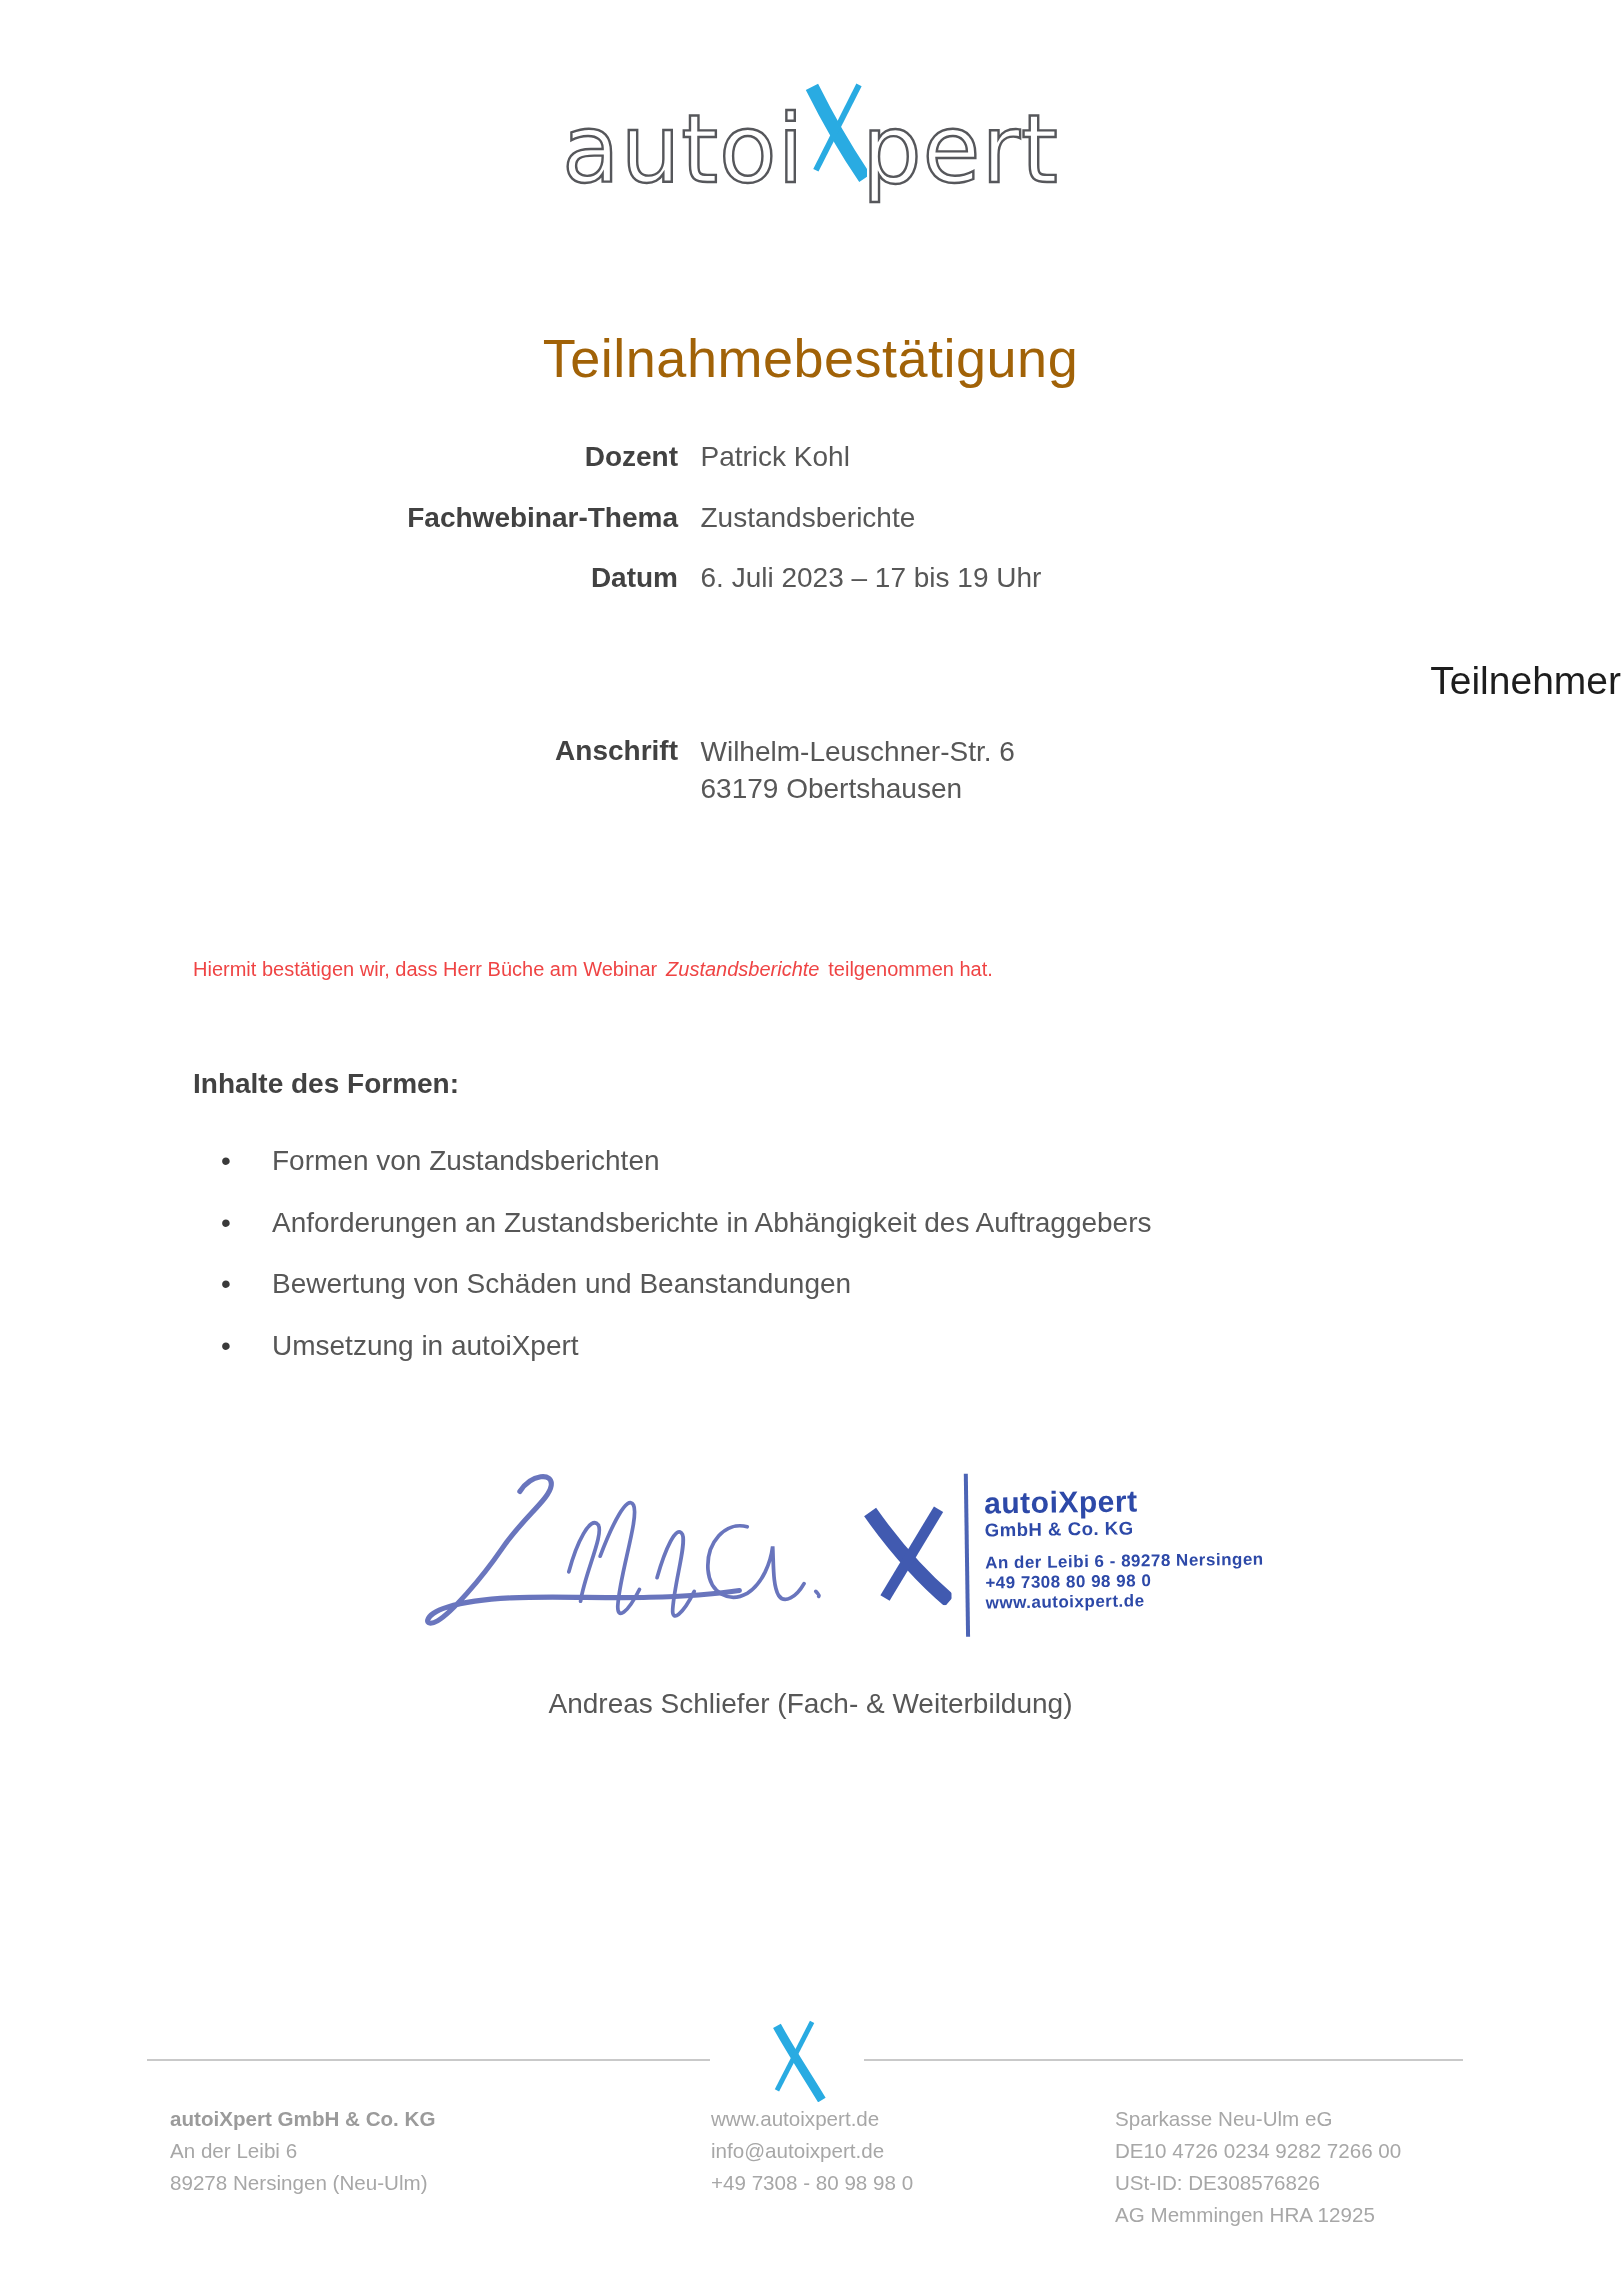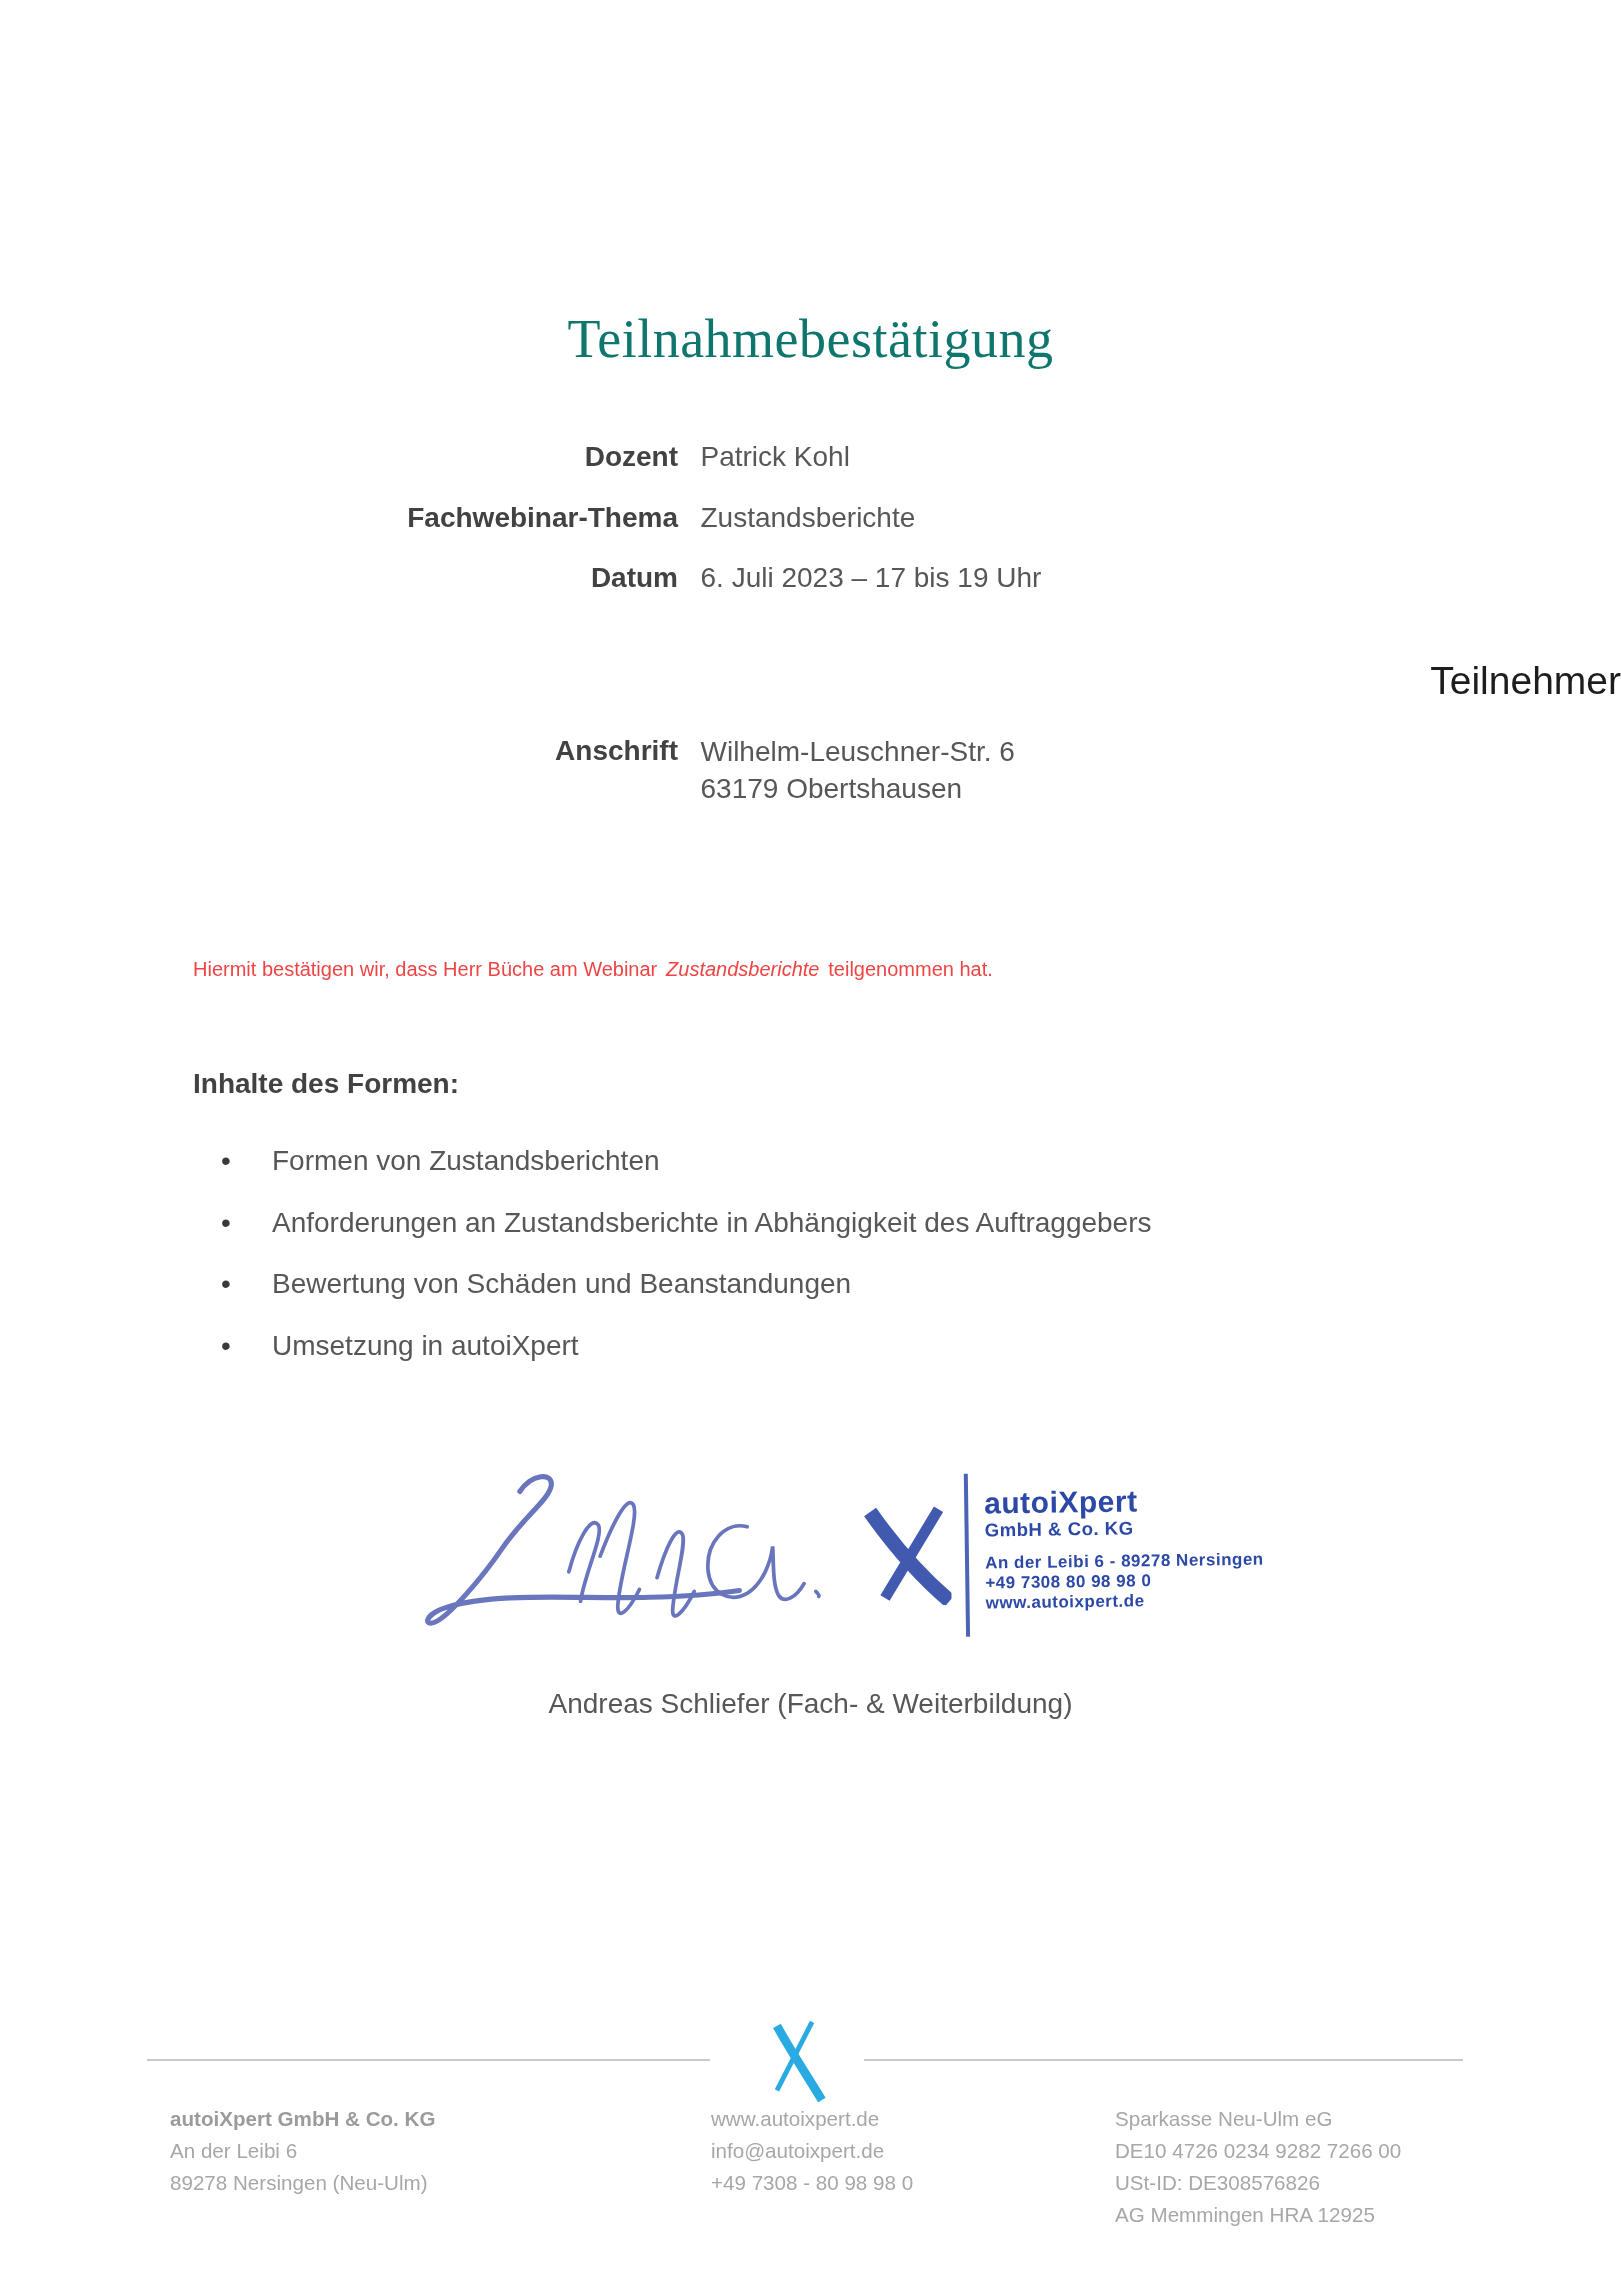--- a/index.html
+++ b/index.html
@@ -18,23 +18,23 @@
   .logo-part{
     font-family:"DejaVu Sans",sans-serif;
     font-size:94px;line-height:1;
     color:transparent;
     -webkit-text-stroke:2.4px #56575b;
     letter-spacing:1px;
   }
   .logo-x-svg{margin:0 -4.9px -15.7px -2.9px;}
   
   .title{
-    position:absolute;top:308px;left:0;width:100%;
+    position:absolute;top:327px;left:0;width:100%;
     text-align:center;font-size:54px;line-height:63px;
-    color:#0f766e;letter-spacing:0.5px;font-family:Liberation Serif, serif;
+    color:#a16207;letter-spacing:0.5px;
   }
   
   .fields{position:absolute;left:0;width:100%;}
   .fields-webinar{top:439px;}
   .fields-participant{top:733px;}
   .field-row{display:flex;min-height:35px;line-height:35px;margin-bottom:25.5px;font-size:28px;}
   .field-label{flex:0 0 678px;text-align:right;font-weight:bold;color:#424242;}
   .field-value{margin-left:22.5px;color:#575757;}
   .field-value .vline{line-height:37px;}
   
@@ -81,20 +81,28 @@
   .footer-col-company{left:170px;}
   .footer-col-contact{left:711px;}
   .footer-col-legal{left:1115px;}
   .footer-bold{font-weight:bold;color:#9b9b9b;}
 </style>
 </head>
 <body>
 
 <div class="page">
 
+  <div class="logo-wrap">
+    <span class="logo-part">autoi</span>
+    <svg class="logo-x-svg" width="65" height="100" viewBox="0 0 66 102" aria-hidden="true">
+      <path d="M10 5 C26 37 42 66 64 98" stroke="#29abe2" stroke-width="14" fill="none"></path>
+      <path d="M58 3 L14 90" stroke="#29abe2" stroke-width="6" fill="none"></path>
+    </svg>
+    <span class="logo-part">pert</span>
+  </div>
 
   <div class="title">Teilnahmebestätigung</div>
 
   <div class="fields fields-webinar">
     <div class="field-row">
       <div class="field-label">Dozent</div>
       <div class="field-value">Patrick Kohl</div>
     </div>
     <div class="field-row">
       <div class="field-label">Fachwebinar-Thema</div>

